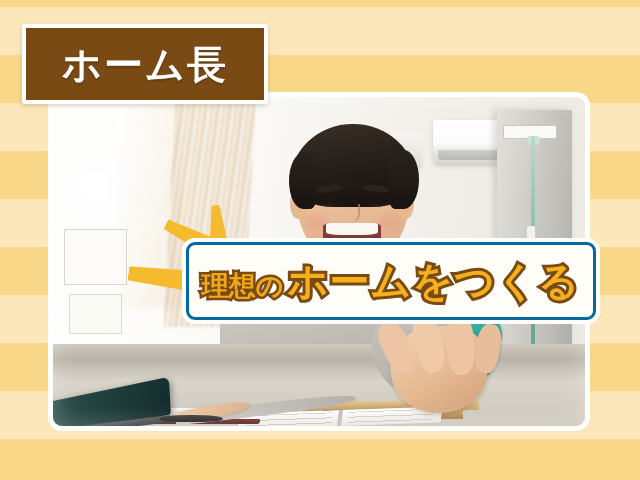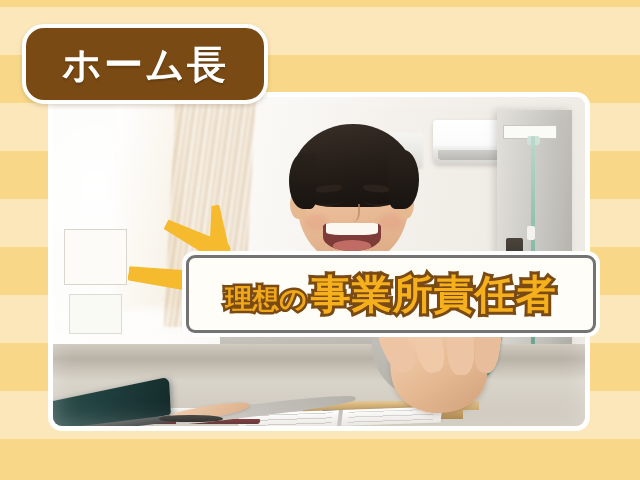--- a/index.html
+++ b/index.html
@@ -252,21 +252,21 @@
     border-radius:30% 30% 44% 44%;transform:rotate(9deg);
     box-shadow:0 1px 3px rgba(20,70,65,.35);
   }
   .photo-blur{position:absolute;inset:0;box-shadow:inset 0 0 26px rgba(255,255,255,.30);pointer-events:none;}
 
   
   .badge{
     position:absolute;left:22px;top:24px;width:238px;height:72px;
     background:#7a4a14;
     border:4px solid #ffffff;
-    border-radius:22px;
+    border-radius:3px;
     box-shadow:0 2px 4px rgba(120,90,50,.25);
     display:flex;align-items:center;justify-content:center;
   }
   .badge-text{
     color:#ffffff;
     font-size:39px;
     font-weight:700;
     letter-spacing:2px;
     line-height:1;
     white-space:nowrap;
@@ -297,23 +297,23 @@
   }
   .ray3{
     left:-12px;top:62px;width:78px;height:22px;
     clip-path:polygon(0 18%,0 82%,100% 100%,100% 0);
     border-radius:7px;
     transform:rotate(7deg);
   }
 
   
   .banner{
-    position:absolute;left:186px;top:255px;width:404px;height:72px;
+    position:absolute;left:186px;top:242px;width:404px;height:72px;
     background:#fffdf8;
-    border:3px solid #737373;
+    border:3px solid #0369a1;
     border-radius:9px;
     box-shadow:0 0 0 4px #ffffff;
     display:flex;align-items:center;justify-content:center;
   }
   .banner-inner{display:flex;align-items:baseline;white-space:nowrap;line-height:1;}
   .banner-small{
     font-size:27px;font-weight:700;color:#f0a819;letter-spacing:0px;
     -webkit-text-stroke:5px #7a4a14;paint-order:stroke fill;
   }
   .banner-big{
@@ -412,17 +412,17 @@
 
   <div class="rays">
     <div class="ray ray1"></div>
     <div class="ray ray2"></div>
     <div class="ray ray3"></div>
   </div>
 
   <div class="banner">
     <div class="banner-inner">
       <span class="banner-small">理想の</span>
-      <span class="banner-big">事業所責任者</span>
+      <span class="banner-big">ホームをつくる</span>
     </div>
   </div>
 
 </div>
 
 </body></html>

